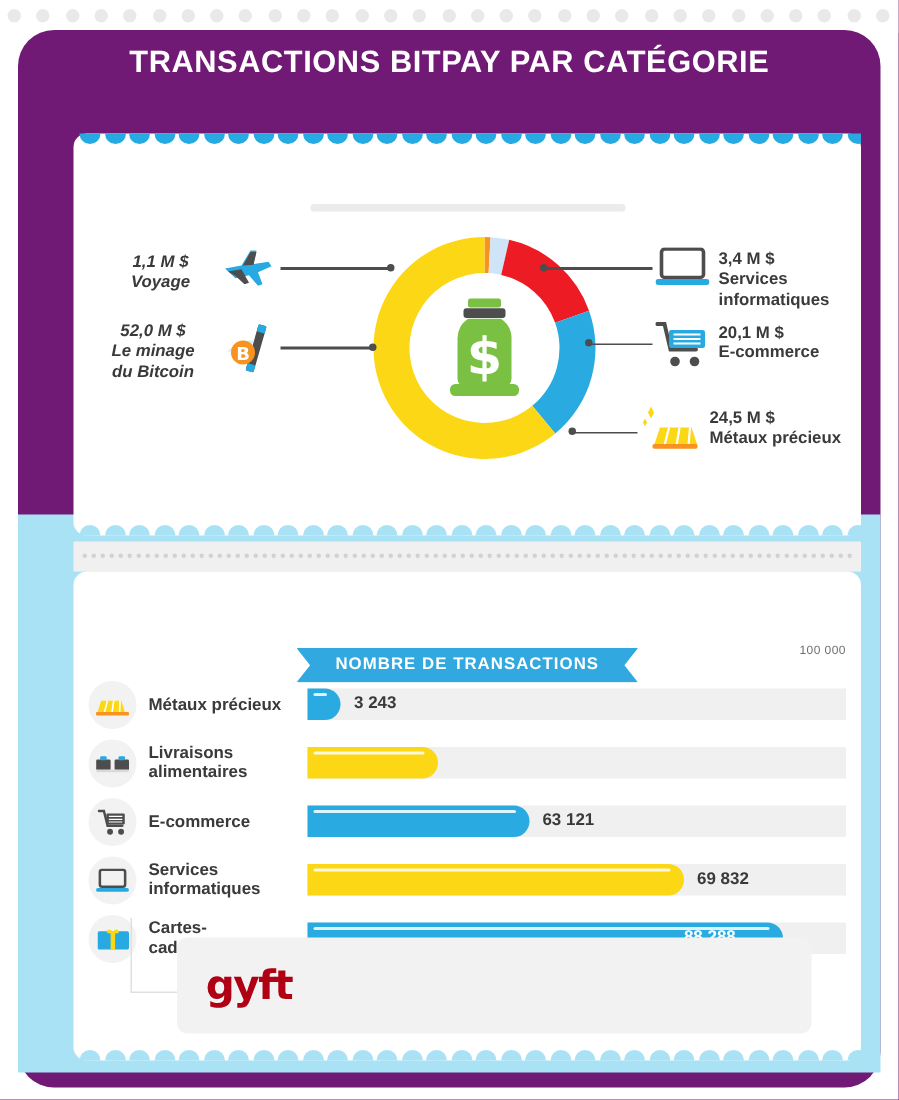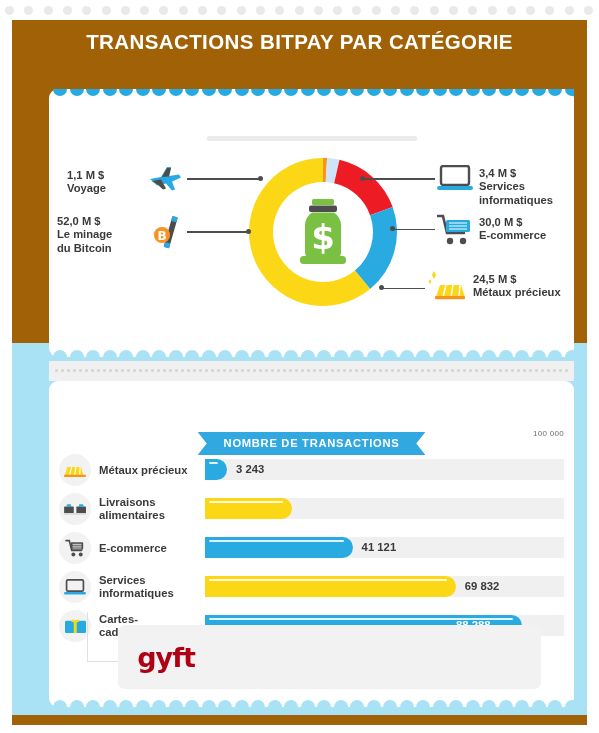--- a/index.html
+++ b/index.html
@@ -17,21 +17,22 @@
     background: #ffffff;
   }
   #outer-dots .d {
     position: absolute; top: 6px; width: 9px; height: 9px;
     border-radius: 50%; background: #e9e9e9;
   }
 
   
   #frame {
     position: absolute; left: 12px; top: 20px; width: 575px; height: 705px;
-    background: #a16207;
+    background: #701a75;
+    border-radius: 24px;
   }
   #frame-lower {
     position: absolute; left: 0; top: 323px; width: 575px; height: 372px;
     background: #aae2f5;
   }
 
   
   #header-title {
     position: absolute; left: 0; top: 8px; width: 575px;
     text-align: center;
@@ -105,21 +106,21 @@
   .lead { position: absolute; background: #4d4d4d; height: 1.6px; }
   .dot-end {
     position: absolute; width: 5px; height: 5px; border-radius: 50%;
     background: #4d4d4d;
   }
 
   .callout { position: absolute; font-size: 11.2px; color: #3a3a3a; line-height: 13.4px; }
   .callout .amt { font-weight: bold; display: block; }
   .callout .nm  { font-weight: bold; display: block; }
   .callout.right { text-align: left; }
-  .callout.left  { text-align: left; }
+  .callout.left  { text-align: center; font-style: italic; }
 
   .cicon { position: absolute; }
 
   
   #perf {
     position: absolute; left: 37px; top: 341px; width: 525px; height: 20px;
     background: #f0f0f0;
   }
   #perf .pd {
     position: absolute; top: 8px; width: 3px; height: 3px;
@@ -336,21 +337,21 @@
     <div class="dot-end" style="left:341px; top:137px;"></div>
     <div class="lead" style="left:344px; top:139.5px; width:42px;"></div>
     <svg class="cicon" style="left:388px; top:125px; width:36px; height:32px;" viewBox="0 0 36 32">
       <path d="M1 2 h5 l4 17 h17" fill="none" stroke="#4d4d4d" stroke-width="2.6" stroke-linecap="round"></path>
       <rect x="9" y="6" width="24" height="12" rx="1.5" fill="#27a9e1"></rect>
       <path d="M12 9 h18 M12 12 h18 M12 15 h18" stroke="#ffffff" stroke-width="1.2"></path>
       <circle cx="13" cy="27" r="3.2" fill="#4d4d4d"></circle>
       <circle cx="26" cy="27" r="3.2" fill="#4d4d4d"></circle>
     </svg>
     <div class="callout right" id="co-ecom" style="left:430px; top:127px; width:100px;">
-      <span class="amt">30,0 M $</span>
+      <span class="amt">20,1 M $</span>
       <span class="nm">E-commerce</span>
     </div>
 
     <div class="dot-end" style="left:330px; top:196px;"></div>
     <div class="lead" style="left:333px; top:198.5px; width:43px;"></div>
     <svg class="cicon" style="left:378px; top:180px; width:42px; height:32px;" viewBox="0 0 42 32">
       <path d="M7 2 l2 4 l-2 4 l-2 -4 z" fill="#fcd716"></path>
       <path d="M3 10 l1.4 2.6 l-1.4 2.6 l-1.4 -2.6 z" fill="#fcd716"></path>
       <path d="M13 16 h21 l4 12 h-29 z" fill="#fcd716"></path>
       <path d="M19 16 l-3 12 M26 16 l-2 12 M33 16 l-1 12" stroke="#ffffff" stroke-width="1.5"></path>
@@ -536,21 +537,21 @@
               <circle cx="10" cy="19" r="2.4" fill="#4d4d4d"></circle>
               <circle cx="19" cy="19" r="2.4" fill="#4d4d4d"></circle>
             </svg>
           </div>
           <div class="bar-label">
             <div><span>E-commerce</span></div>
           </div>
           <div class="bar-track">
             <div class="bar-fill" style="width: 147.624px; background: rgb(41, 171, 226);"></div>
           </div>
-          <div class="bar-value" style="left: 302.624px;">41 121</div>
+          <div class="bar-value" style="left: 302.624px;">63 121</div>
         </div>
         <div class="bar-row" style="top: 187px;">
           <div class="bar-icon-circle">
             <svg viewBox="0 0 26 19" width="22" height="16">
               <rect x="3" y="1" width="20" height="13.5" rx="1.8" fill="none" stroke="#4d4d4d" stroke-width="2"></rect>
               <rect x="0" y="15.5" width="26" height="3" rx="1.5" fill="#27a9e1"></rect>
             </svg>
           </div>
           <div class="bar-label">
             <div><span>Services</span><br><span>informatiques</span></div>

